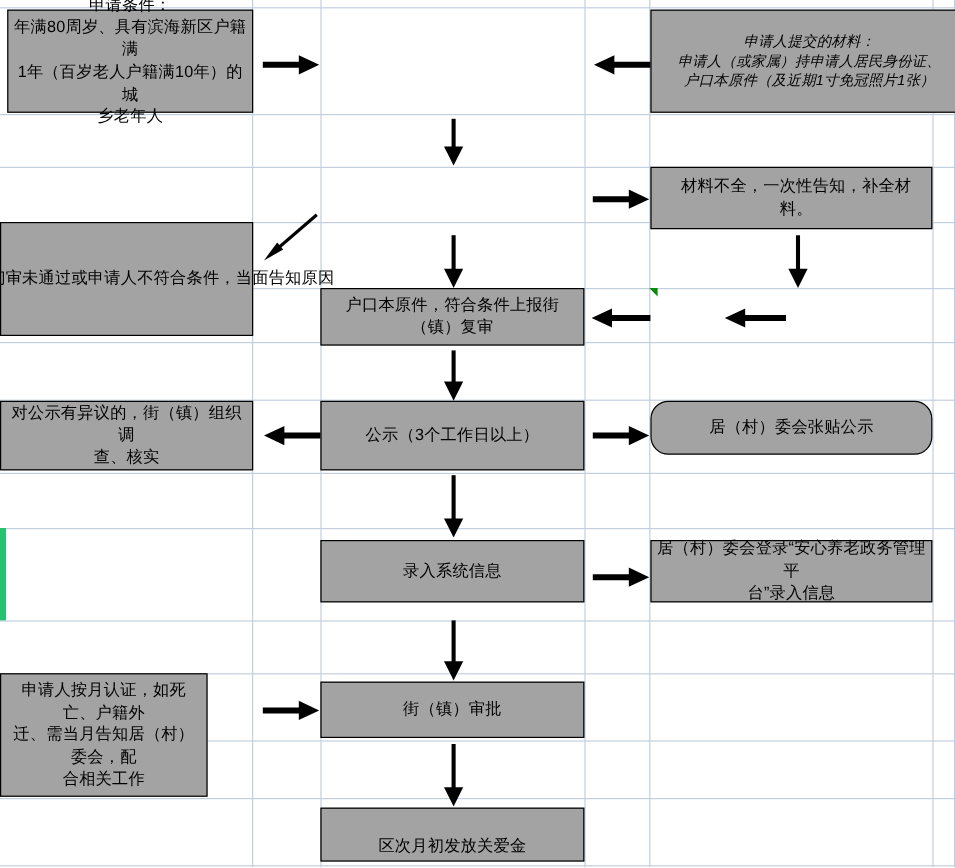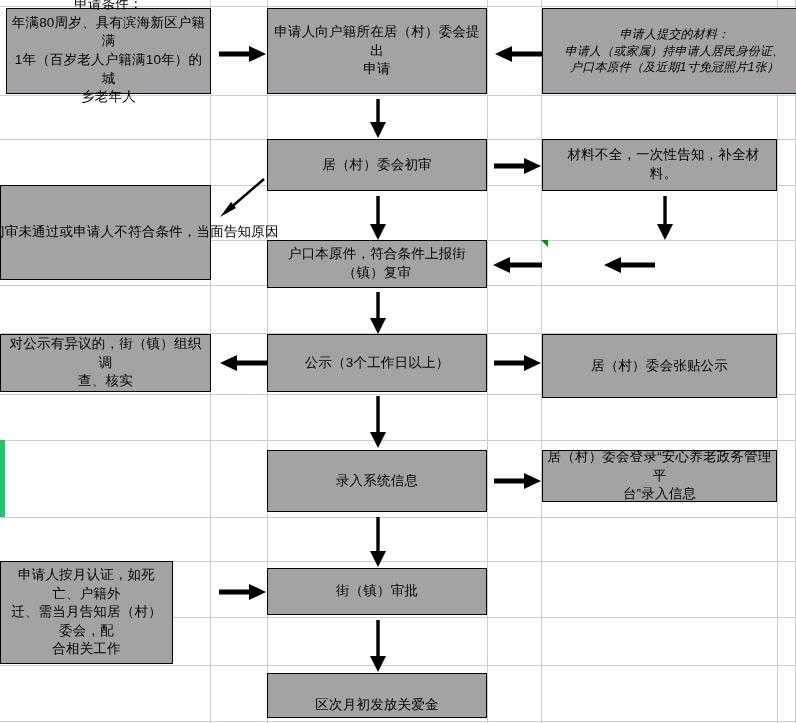--- a/index.html
+++ b/index.html
@@ -70,34 +70,27 @@
   <div class="marker-tri" style="left:541px;top:240px;"></div>
   <div class="marker-bar" style="left:0px;top:440px;width:5px;height:77px;"></div>
 
   <div class="box" style="left:6px;top:8px;width:205px;height:86px;">
     <span class="txt">申请条件：
 年满80周岁、具有滨海新区户籍满
 1年（百岁老人户籍满10年）的城
 乡老年人</span>
   </div>
 
-  <div class="box" style="left:267px;top:8px;width:220px;height:86px;">
-    <span class="txt">申请人向户籍所在居（村）委会提出
-申请</span>
-  </div>
 
   <div class="box" style="left:542px;top:8px;width:265px;height:86px;font-size:12px;font-style:italic;">
     <span class="txt">申请人提交的材料：
 申请人（或家属）持申请人居民身份证、
 户口本原件（及近期1寸免冠照片1张）</span>
   </div>
 
-  <div class="box" style="left:267px;top:139px;width:220px;height:52px;">
-    <span class="txt">居（村）委会初审</span>
-  </div>
 
   <div class="box" style="left:542px;top:139px;width:235px;height:52px;padding-left:12px;">
     <span class="txt">材料不全，一次性告知，补全材料。</span>
   </div>
 
   <div class="box clip" style="left:0px;top:185px;width:211px;height:95px;">
     <span class="txt">初审未通过或申请人不符合条件，当面告知原因</span>
   </div>
 
   <div class="box" style="left:267px;top:240px;width:220px;height:48px;">
@@ -106,25 +99,25 @@
 
   <div class="box" style="left:0px;top:334px;width:211px;height:58px;">
     <span class="txt">对公示有异议的，街（镇）组织调
 查、核实</span>
   </div>
 
   <div class="box" style="left:267px;top:334px;width:220px;height:58px;">
     <span class="txt">公示（3个工作日以上）</span>
   </div>
 
-  <div class="box" style="left:542px;top:334px;width:235px;height:64px;">
+  <div class="box" style="left:542px;top:334px;width:235px;height:45px;border-radius:15px;">
     <span class="txt">居（村）委会张贴公示</span>
   </div>
 
-  <div class="box" style="left:267px;top:450px;width:220px;height:62px;">
+  <div class="box" style="left:267px;top:450px;width:220px;height:52px;">
     <span class="txt">录入系统信息</span>
   </div>
 
   <div class="box" style="left:542px;top:450px;width:235px;height:52px;">
     <span class="txt">居（村）委会登录“安心养老政务管理平
 台”录入信息</span>
   </div>
 
   <div class="box" style="left:0px;top:561px;width:173px;height:103px;text-align:center;">
     <span class="txt">申请人按月认证，如死亡、户籍外

